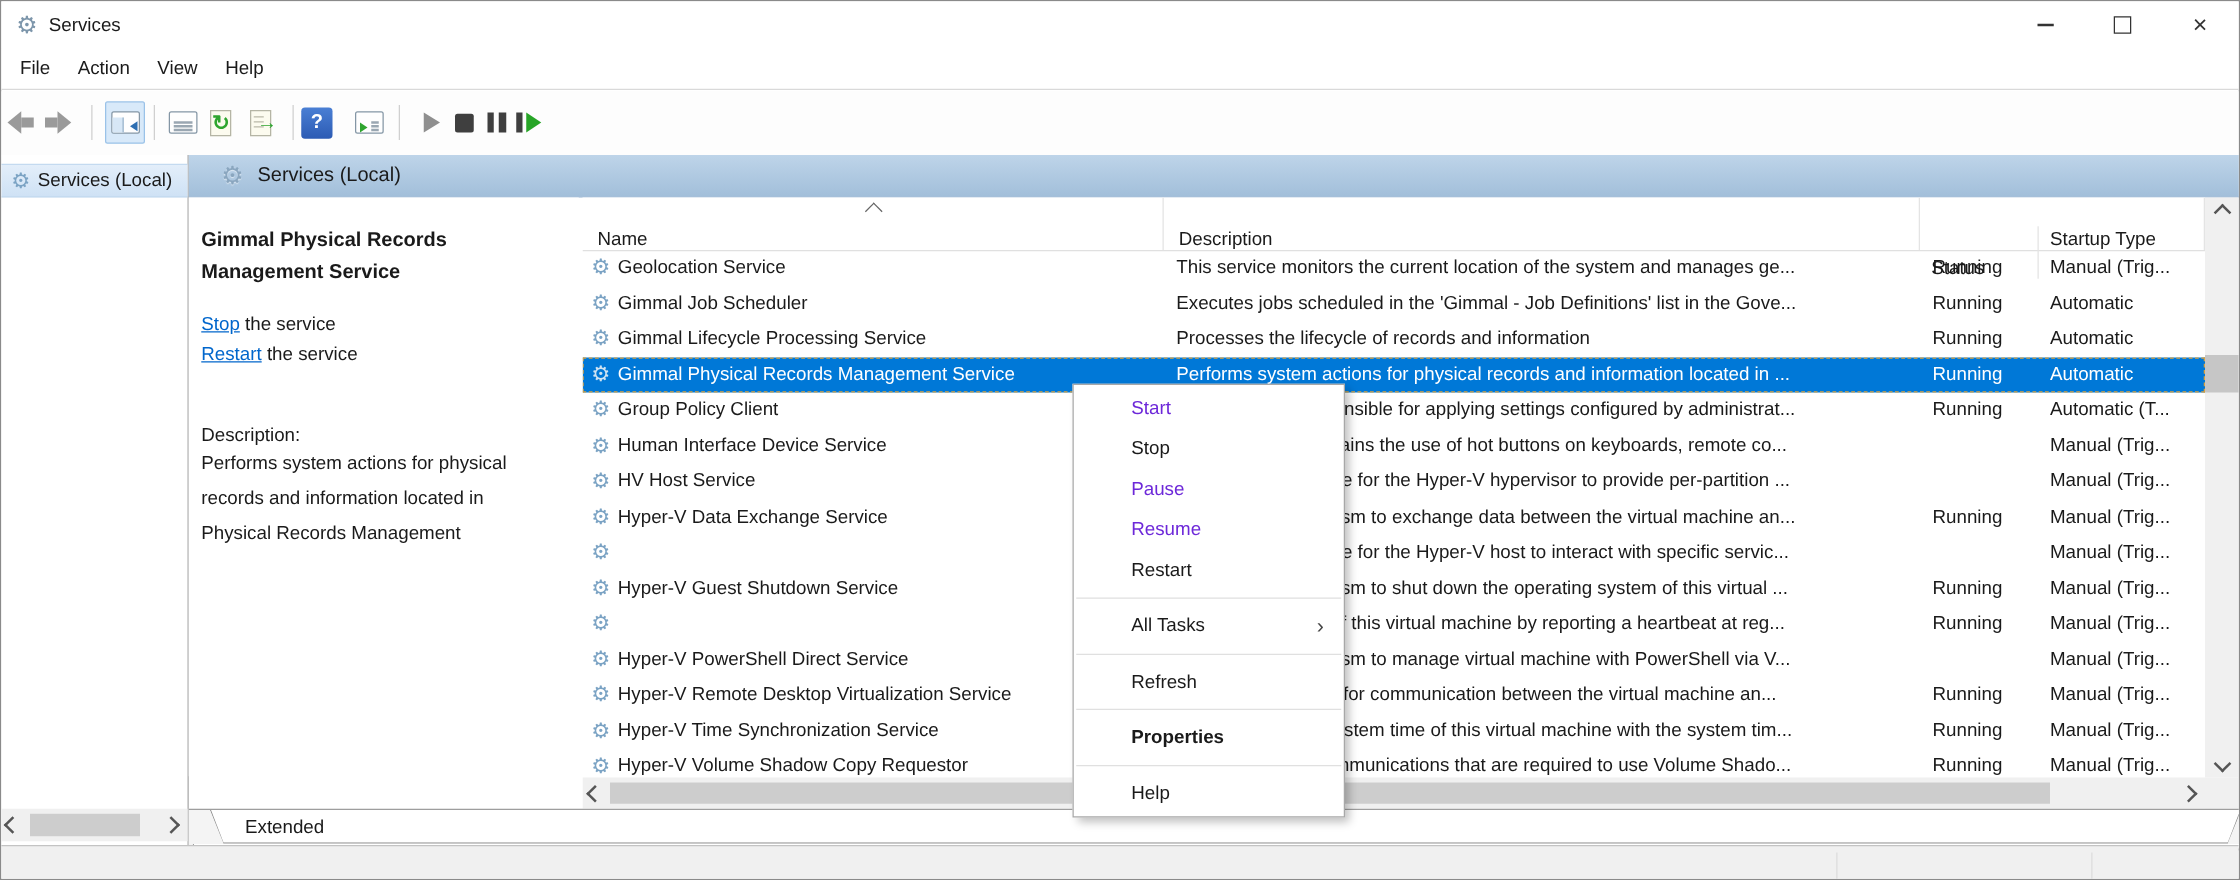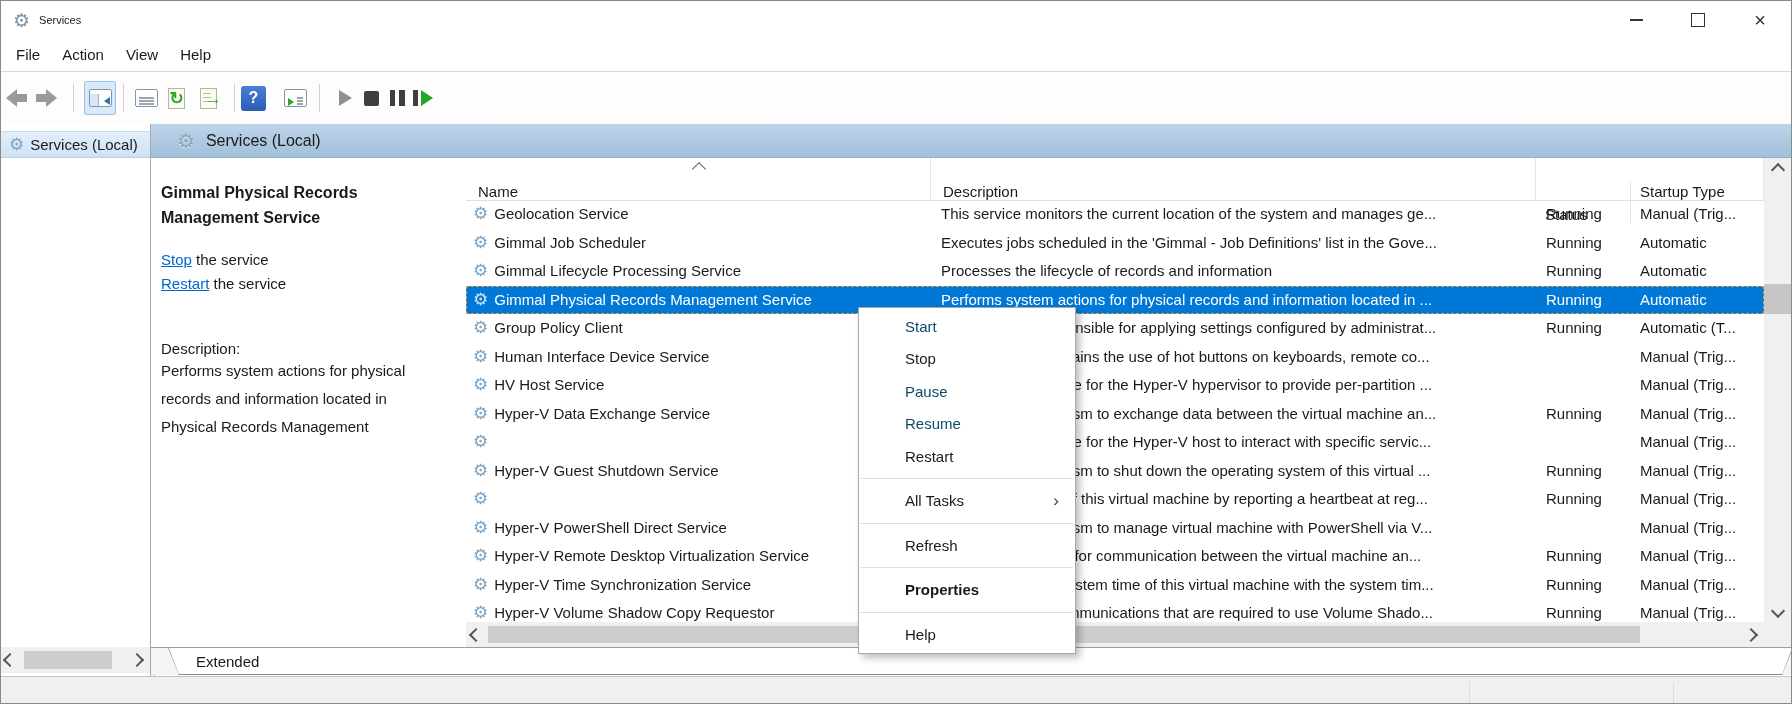--- a/index.html
+++ b/index.html
@@ -1,21 +1,21 @@
 <!DOCTYPE html>
 <html><head>
 <meta charset="utf-8">
 <style>
   html,body{margin:0;padding:0;background:#e8e8e8;font-family:"Liberation Sans",sans-serif;}
   .window{position:relative;width:1792px;height:704px;background:#fff;border:1px solid #8a8a8a;box-sizing:border-box;overflow:hidden;color:#1a1a1a;font-size:15px;}
 
   
   .titlebar{position:absolute;left:0;top:0;width:100%;height:38px;background:#fff;display:flex;align-items:center;}
   .titlebar .app-gear{font-size:19px;color:#7d96ab;margin:0 9px 0 12px;}
-  .titlebar .wtitle{font-size:11px;}
+  .titlebar .wtitle{font-size:15px;}
   .win-controls{position:absolute;right:0;top:0;height:38px;display:flex;}
   .wbtn{width:62px;height:38px;display:flex;align-items:center;justify-content:center;}
   .min-glyph{display:block;width:13px;height:1.5px;background:#333;}
   .max-glyph{display:block;width:12px;height:12px;border:1.5px solid #333;}
   .close-glyph{font-size:20px;color:#333;line-height:1;}
 
   
   .menubar{position:absolute;left:0;top:38px;width:100%;height:33px;background:#fff;border-bottom:1px solid #d9d9d9;display:flex;align-items:center;padding-left:4px;box-sizing:border-box;}
   .menu-item{padding:0 11px;height:26px;line-height:26px;cursor:default;}
 
@@ -118,21 +118,21 @@
   .tab:first-child{margin-left:17px;}
   .tab.active{z-index:2;}
 
   
   .statusbar{position:absolute;left:0;top:675px;width:100%;height:29px;background:#f0f0f0;border-top:1px solid #c3c3c3;box-sizing:border-box;}
   .statusbar .sdiv{position:absolute;top:5px;bottom:0;width:1px;background:#dcdcdc;}
 
   
   .context-menu{position:absolute;left:857px;top:306px;width:218px;background:#fff;border:1px solid #a8a8a8;box-shadow:4px 4px 7px rgba(0,0,0,.25);padding:2px 0;z-index:50;box-sizing:border-box;}
   .mitem{height:32.5px;display:flex;align-items:center;padding-left:46px;padding-right:10px;cursor:default;}
-  .mitem.disabled{color:#0c4a6e;}
+  .mitem.disabled{color:#6d28d9;}
   .mitem.bold{font-weight:bold;}
   .mitem .subarrow{margin-left:auto;font-size:17px;color:#444;margin-right:6px;}
   .msep{height:1px;background:#e0e0e0;margin:5.5px 2px;}
 </style>
 </head>
 <body>
 
 <div class="window">
 
   <div class="titlebar">

